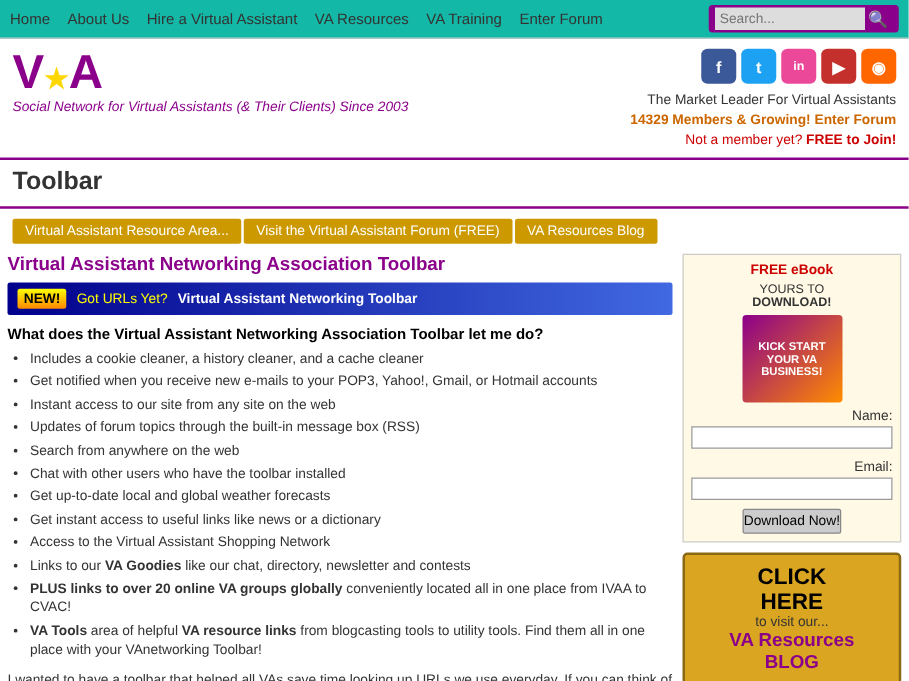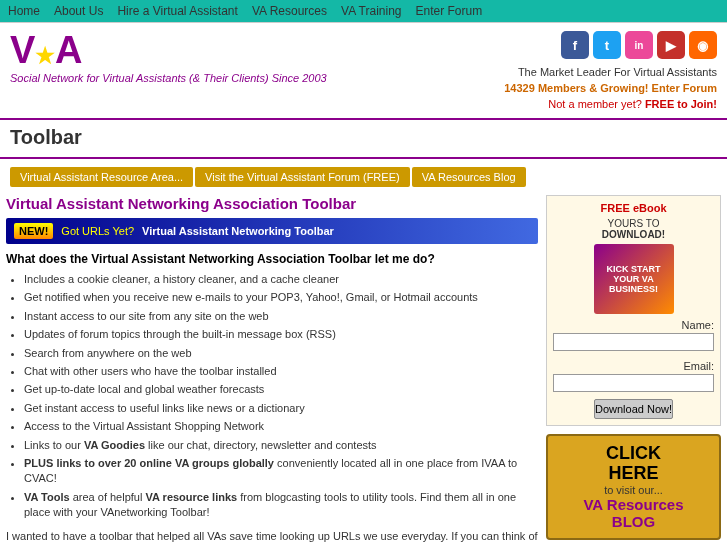--- a/index.html
+++ b/index.html
@@ -323,20 +323,24 @@
 <body>
 
 <div id="top-nav">
   <div class="nav-links">
     <a>Home</a>
     <a>About Us</a>
     <a>Hire a Virtual Assistant</a>
     <a>VA Resources</a>
     <a>VA Training</a>
     <a>Enter Forum</a>
+  </div>
+  <div class="search-box">
+    <input type="text" placeholder="Search..." style="">
+    <button class="search-btn">🔍</button>
   </div>
 </div>
 
 <div id="header">
   <div id="logo-area">
     <div id="logo">
       <span class="va-text">
         <span style="color:#8B008B;font-weight:bold;font-size:38px;">V</span><span class="star">★</span><span style="color:#8B008B;font-weight:bold;font-size:38px;">A</span>
       </span>
     </div>

